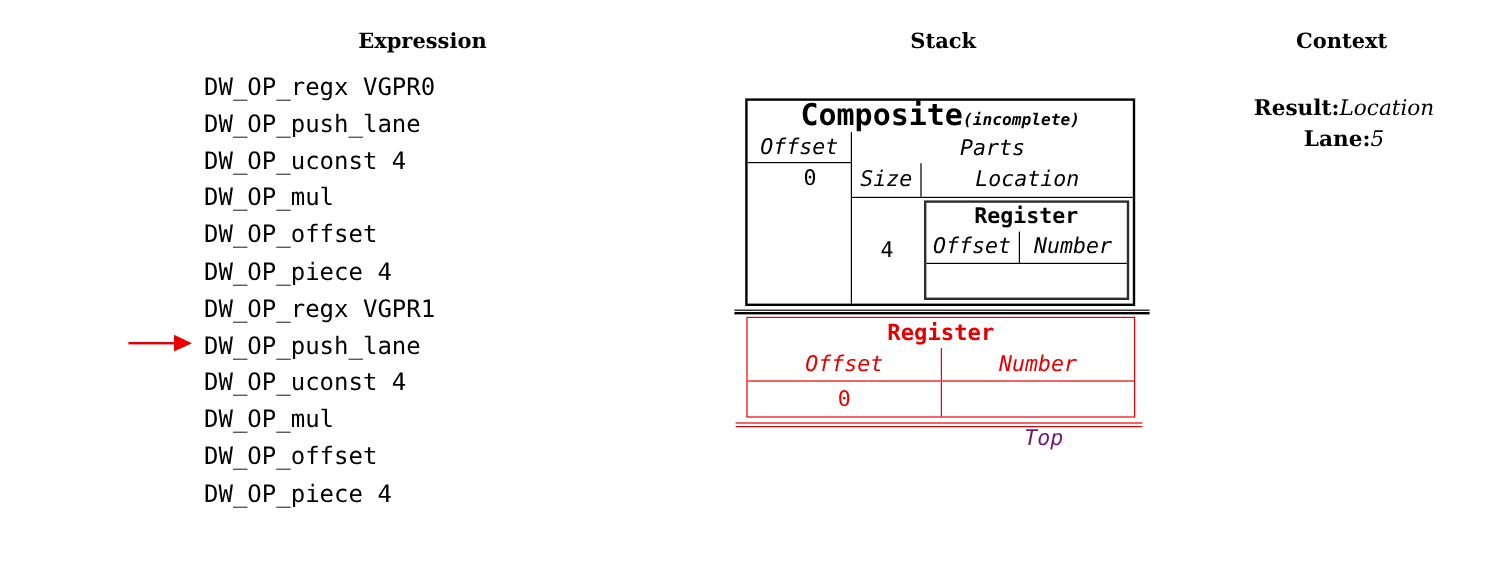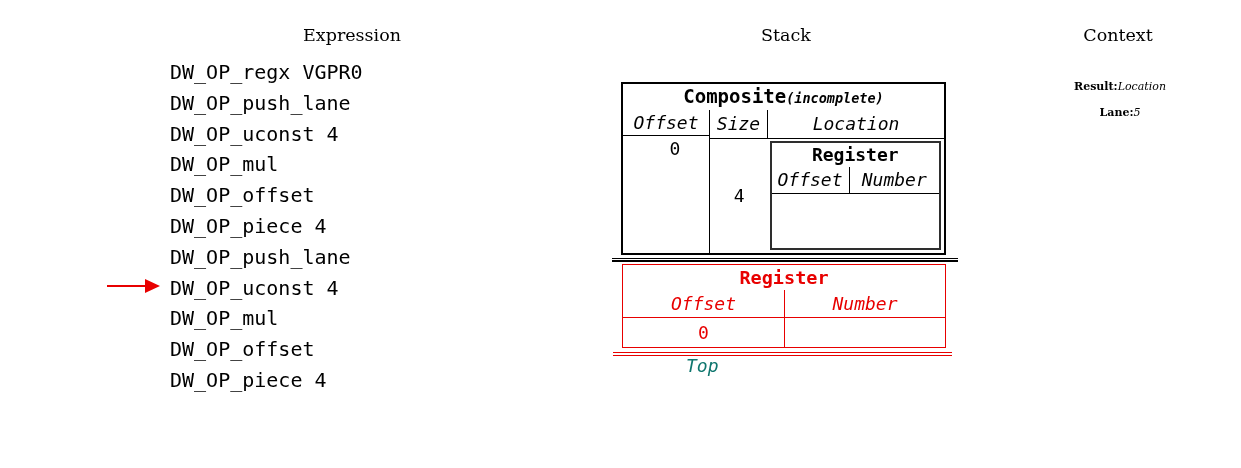--- a/index.html
+++ b/index.html
@@ -1,37 +1,37 @@
 <!DOCTYPE html>
 <html><head>
 <meta charset="utf-8">
 <style>
   html,body{margin:0;padding:0;background:#fff;}
   .page{position:relative;width:1241px;height:468px;background:#ffffff;overflow:hidden;
         font-family:"DejaVu Sans Mono","Liberation Mono",monospace;color:#000;}
   .heading{position:absolute;top:25px;width:200px;text-align:center;
-           font-family:"DejaVu Serif","Liberation Serif",serif;font-weight:normal;font-size:17.5px;}
+           font-family:"DejaVu Serif","Liberation Serif",serif;font-weight:bold;font-size:17.5px;}
   #h-expr{left:252px;} #h-stack{left:686px;} #h-ctx{left:1018px;}
 
   
   .expr-list{position:absolute;left:170px;top:57px;font-size:20px;}
   .expr-item{height:30.8px;line-height:30.8px;white-space:pre;}
 
   
   .pc-label{position:absolute;left:4px;top:276px;font-family:"DejaVu Serif","Liberation Serif",serif;
             font-size:19px;color:#e80000;white-space:nowrap;}
   .pc-line{position:absolute;left:107px;top:285px;width:40px;height:2px;background:#e80000;}
   .pc-head{position:absolute;left:145px;top:279px;width:0;height:0;
            border-top:7px solid transparent;border-bottom:7px solid transparent;border-left:15px solid #e80000;}
 
   
   .comp{position:absolute;left:621px;top:82px;width:325px;height:173px;border:2px solid #000;
         box-sizing:border-box;font-size:18px;display:flex;flex-direction:column;}
   .comp-title{height:24px;display:flex;justify-content:center;align-items:baseline;padding-top:2px;}
-  .comp-title .main{font-weight:bold;font-size:19px;line-height:20px;}
+  .comp-title .main{font-weight:bold;font-size:25px;line-height:20px;}
   .comp-title .suffix{font-style:italic;font-size:13.5px;line-height:20px;font-weight:bold;}
   .comp-body{flex:1;display:flex;min-height:0;}
   .col-offset{width:86px;border-right:1.7px solid #000;display:flex;flex-direction:column;}
   .col-offset .hdr{height:24.5px;border-bottom:1.7px solid #000;display:flex;align-items:center;justify-content:center;font-style:italic;}
   .col-offset .val{height:26px;display:flex;align-items:center;justify-content:center;padding-left:18px;}
   .col-parts{flex:1;display:flex;flex-direction:column;min-width:0;}
   .parts-hdr{height:26px;display:flex;align-items:center;justify-content:center;font-style:italic;}
   .sizeloc{height:27.5px;border-bottom:1.7px solid #000;display:flex;}
   .sizeloc .size{width:57px;border-right:1.7px solid #000;display:flex;align-items:center;justify-content:center;font-style:italic;}
   .sizeloc .loc{flex:1;display:flex;align-items:center;justify-content:center;font-style:italic;}
@@ -60,26 +60,26 @@
   .reg{position:absolute;left:622px;top:263.5px;width:324px;height:84px;border:1.6px solid #e80000;
        box-sizing:border-box;color:#e80000;font-size:18px;display:flex;flex-direction:column;}
   .reg-title{height:25px;display:flex;align-items:center;justify-content:center;font-weight:bold;font-size:18.5px;}
   .reg-row{display:flex;min-height:0;}
   .reg-row.hdrrow{height:27px;border-bottom:1.6px solid #e80000;}
   .reg-row.valrow{flex:1;}
   .reg .c1{width:161px;border-right:1.6px solid #e80000;display:flex;align-items:center;justify-content:center;}
   .reg .c2{flex:1;display:flex;align-items:center;justify-content:center;}
   .reg .it{font-style:italic;}
 
-  .top-label{position:absolute;left:686px;top:355px;width:200px;text-align:left;color:#0f766e;
+  .top-label{position:absolute;left:686px;top:355px;width:200px;text-align:right;color:#701a75;
              font-style:italic;font-size:18px;}
 
   
   .ctx-line{position:absolute;width:240px;text-align:center;
-            font-family:"DejaVu Serif","Liberation Serif",serif;font-size:11px;white-space:nowrap;}
+            font-family:"DejaVu Serif","Liberation Serif",serif;font-size:18px;white-space:nowrap;}
   #ctx-result{left:1000px;top:80px;}
   #ctx-lane{left:1000px;top:106px;}
   .ctx-line .lbl{font-weight:bold;}
   .ctx-line .val{font-style:italic;}
 </style>
 </head>
 <body>
 
 <div class="page">
 
@@ -87,20 +87,21 @@
   <div class="heading" id="h-stack">Stack</div>
   <div class="heading" id="h-ctx">Context</div>
 
   <div class="expr-list">
     <div class="expr-item">DW_OP_regx VGPR0</div>
     <div class="expr-item">DW_OP_push_lane</div>
     <div class="expr-item">DW_OP_uconst 4</div>
     <div class="expr-item">DW_OP_mul</div>
     <div class="expr-item">DW_OP_offset</div>
     <div class="expr-item">DW_OP_piece 4</div>
+    <div class="expr-item">DW_OP_regx VGPR1</div>
     <div class="expr-item">DW_OP_push_lane</div>
     <div class="expr-item">DW_OP_uconst 4</div>
     <div class="expr-item">DW_OP_mul</div>
     <div class="expr-item">DW_OP_offset</div>
     <div class="expr-item">DW_OP_piece 4</div>
   </div>
 
   <div class="pc-line"></div>
   <div class="pc-head"></div>
 
@@ -108,20 +109,21 @@
     <div class="comp-title">
       <span class="main">Composite</span>
         <span class="suffix">(incomplete)</span>
     </div>
     <div class="comp-body">
       <div class="col-offset">
         <div class="hdr">Offset</div>
         <div class="val">0</div>
       </div>
       <div class="col-parts">
+        <div class="parts-hdr">Parts</div>
         <div class="sizeloc">
           <div class="size">Size</div>
           <div class="loc">Location</div>
         </div>
         <div class="comp-content">
           <div class="size-val">4</div>
           <div class="loc-content">
             <div class="mini">
               <div class="mini-title">Register</div>
               <div class="mini-row hdrrow">

